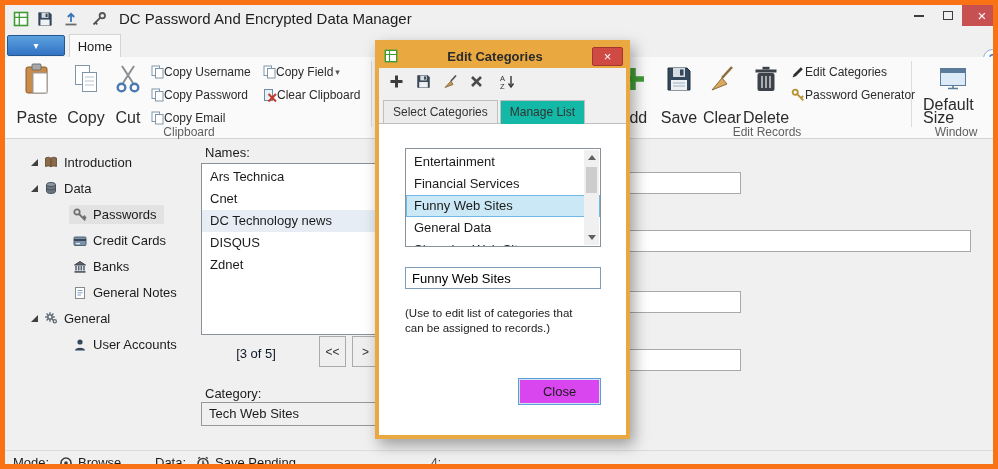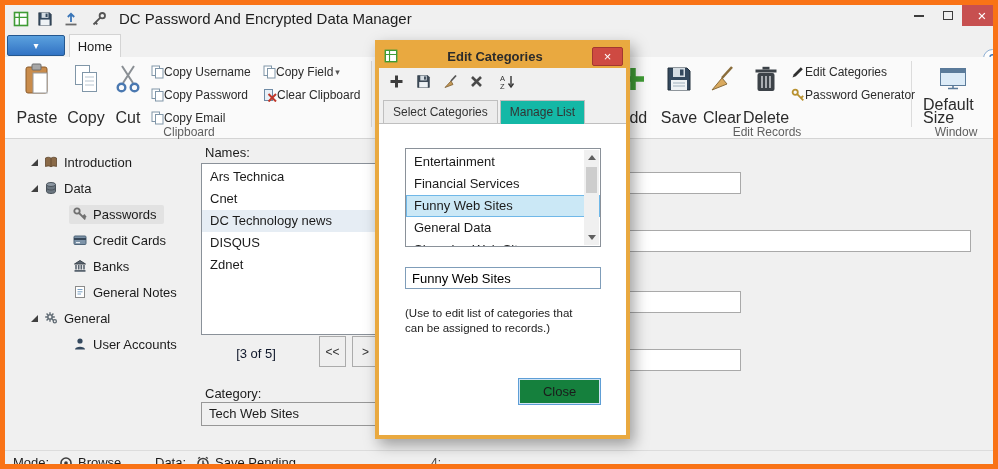--- a/index.html
+++ b/index.html
@@ -23,21 +23,21 @@
   .bigbtn{position:absolute;top:3px;height:64px;display:flex;flex-direction:column;align-items:center;padding-top:2px;box-sizing:border-box;}
   .bigbtn .ic{height:34px;display:flex;align-items:center;justify-content:center;}
   .bigbtn .lbl{margin-top:auto;text-align:left;line-height:13px;font-size:16px;color:#2b2b2b;}
   .smallbtn{position:absolute;height:21px;display:flex;align-items:center;font-size:12px;color:#2b2b2b;white-space:nowrap;}
   .grouplabel{position:absolute;top:68px;font-size:12px;color:#5f5f5f;text-align:center;}
   .vsep{position:absolute;top:4px;height:66px;width:1px;background:#dcdcdc;}
   .caret{font-size:9px;color:#555;margin-left:2px;}
   
   .tree-row{position:absolute;height:22px;display:flex;align-items:center;gap:6px;}
   .tri-exp{width:0;height:0;border-style:solid;border-width:0 0 7px 7px;border-color:transparent transparent #404040 transparent;}
-  .hl{display:flex;align-items:flex-start;gap:6px;padding:2px 7px 2px 4px;border-radius:2px;}
+  .hl{display:flex;align-items:flex-end;gap:6px;padding:2px 7px 2px 4px;border-radius:2px;}
   .hl.sel{background:#e2e2e2;}
   
   .listbox{position:absolute;background:#fff;border:1px solid #8a9199;box-sizing:border-box;overflow:hidden;}
   .li{height:22px;line-height:22px;padding-left:8px;white-space:nowrap;font-size:13px;}
   .li.sel-main{background:#e6edf4;}
   .li.sel-blue{background:#cbe8f6;box-shadow:inset 0 0 0 1px #70b8e8;}
   .navbtn{position:absolute;width:27px;height:31px;background:#efefef;border:1px solid #ababab;box-sizing:border-box;display:flex;align-items:center;justify-content:center;font-size:12px;color:#333;}
   .field{position:absolute;background:#fff;border:1px solid #a9a9a9;box-sizing:border-box;height:22px;font:inherit;padding:0 6px;}
   .combo{position:absolute;background:#f0f0f0;border:1px solid #979797;box-sizing:border-box;height:24px;line-height:22px;padding:0 7px;font-size:13px;}
   .formlabel{position:absolute;font-size:13px;color:#1b1b1b;}
@@ -54,21 +54,21 @@
   .dtab.active{background:#14b8a6;margin-bottom:-1px;padding-bottom:5px;}
   .dlg-content{position:absolute;left:0;top:55px;width:100%;bottom:0;background:#fff;border-top:1px solid #bfbfbf;box-sizing:border-box;}
   .dlg-list{position:absolute;left:26px;top:24px;width:196px;height:99px;background:#fff;border:1px solid #8a9199;box-sizing:border-box;overflow:hidden;}
   .vscroll{position:absolute;right:1px;top:1px;bottom:1px;width:15px;background:#f0f0f0;display:flex;flex-direction:column;align-items:center;}
   .sbbtn{width:15px;height:15px;display:flex;align-items:center;justify-content:center;}
   .tri-up{width:0;height:0;border-left:4px solid transparent;border-right:4px solid transparent;border-bottom:5px solid #606060;}
   .tri-down{width:0;height:0;border-left:4px solid transparent;border-right:4px solid transparent;border-top:5px solid #606060;}
   .sbthumb{width:11px;height:26px;background:#cdcdcd;margin-top:2px;}
   .dlg-edit{position:absolute;left:26px;top:143px;width:196px;height:22px;border:1px solid #7f9db9;box-sizing:border-box;font:inherit;font-size:13px;padding:0 6px;background:#fff;}
   .helptext{position:absolute;left:26px;top:182px;width:188px;font-size:11.5px;line-height:15px;color:#222;}
-  .closebtn{position:absolute;left:139px;top:254px;width:83px;height:27px;background:#15803d;border:1px solid #5e9ed6;box-shadow:0 0 0 1px #cfe3f5 inset;display:flex;align-items:center;justify-content:center;font-size:13px;color:#1b1b1b;box-sizing:border-box;}
+  .closebtn{position:absolute;left:139px;top:254px;width:83px;height:27px;background:#d946ef;border:1px solid #5e9ed6;box-shadow:0 0 0 1px #cfe3f5 inset;display:flex;align-items:center;justify-content:center;font-size:13px;color:#1b1b1b;box-sizing:border-box;}
   
   .statusbar{position:absolute;left:0;top:445px;width:100%;height:24px;background:#f0f0f0;border-top:1px solid #dcdcdc;box-sizing:border-box;}
   .sb-item{position:absolute;top:0;height:23px;display:flex;align-items:center;gap:5px;font-size:13px;color:#1b1b1b;white-space:nowrap;}
 </style>
 </head>
 <body>
 
 <div class="root">
 
   <div class="qat" style="left:6px">

